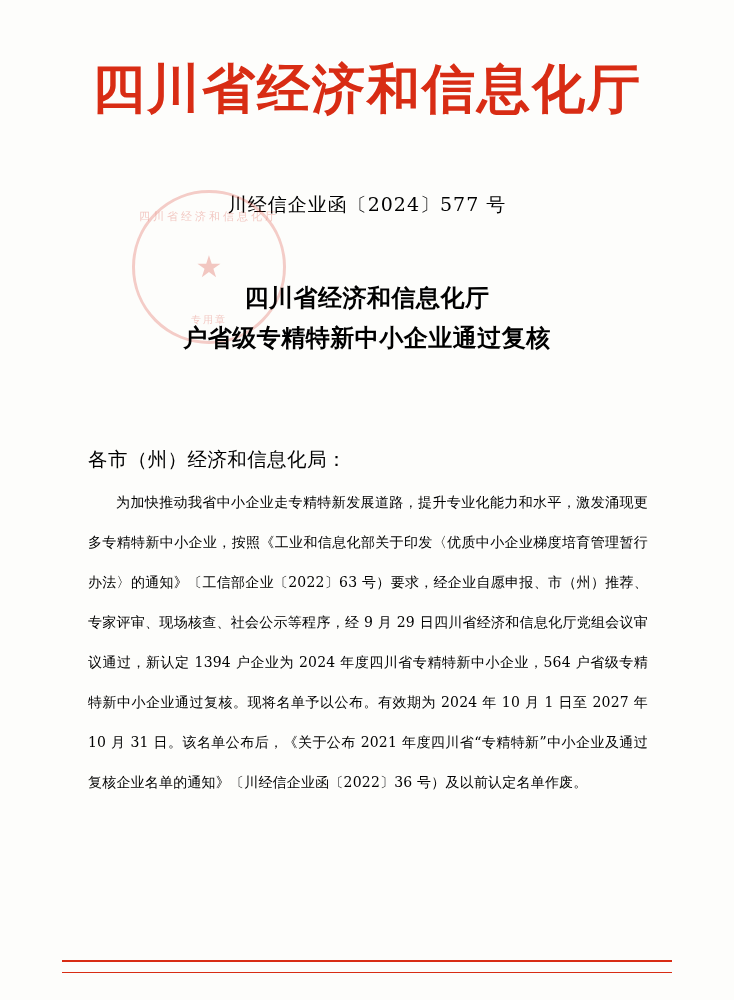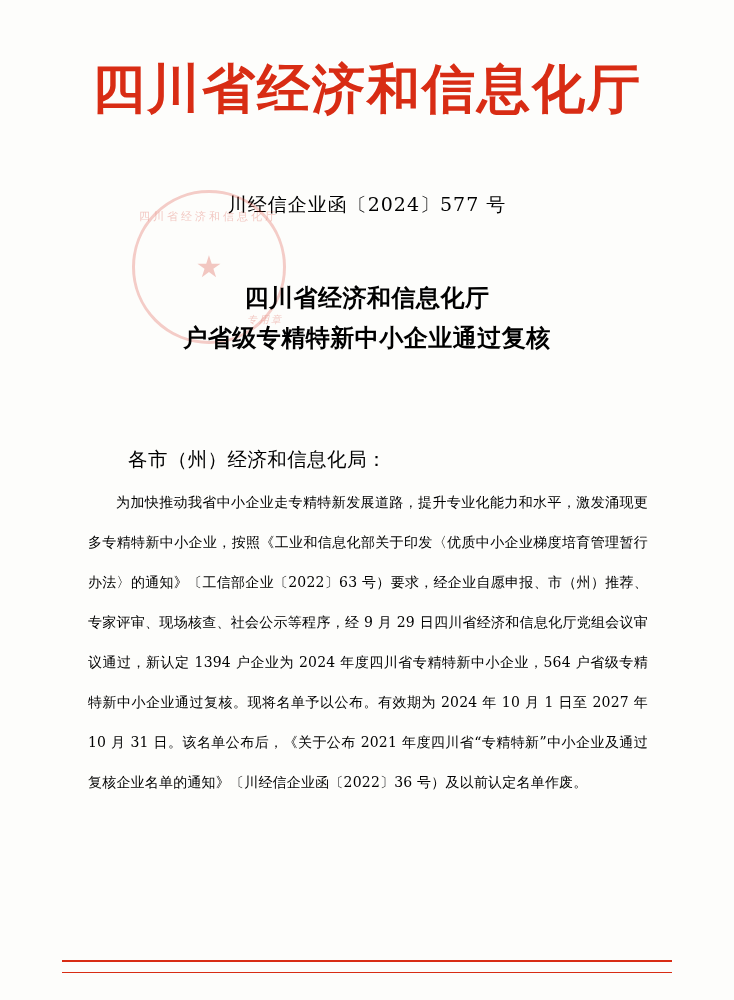--- a/index.html
+++ b/index.html
@@ -82,25 +82,24 @@
     top: 16px;
     text-align: center;
     font-size: 11px;
     color: rgba(214, 56, 40, 0.5);
     letter-spacing: 3px;
   }
   .seal-text-bottom {
     position: absolute;
     left: 0; right: 0;
     bottom: 14px;
-    text-align: right;
+    text-align: center;
     font-size: 10px;
     color: rgba(214, 56, 40, 0.5);
     letter-spacing: 2px;
-    font-style: italic;
   }
 
   
   .title-block {
     position: absolute;
     top: 278px;
     left: 0;
     right: 0;
     text-align: center;
   }
@@ -118,21 +117,20 @@
     position: absolute;
     top: 440px;
     left: 88px;
     width: 560px;
   }
   .salutation {
     font-family: "DejaVu Serif", "Liberation Serif", serif;
     font-size: 19.5px;
     line-height: 40px;
     letter-spacing: 0.4px;
-    margin-left: 40px;
   }
   .para {
     font-family: "DejaVu Serif", "Liberation Serif", serif;
     font-size: 14px;
     line-height: 40px;
     text-align: justify;
     text-justify: inter-ideograph;
     text-indent: 2em;
     letter-spacing: 0.2px;
     margin-top: 2px;

